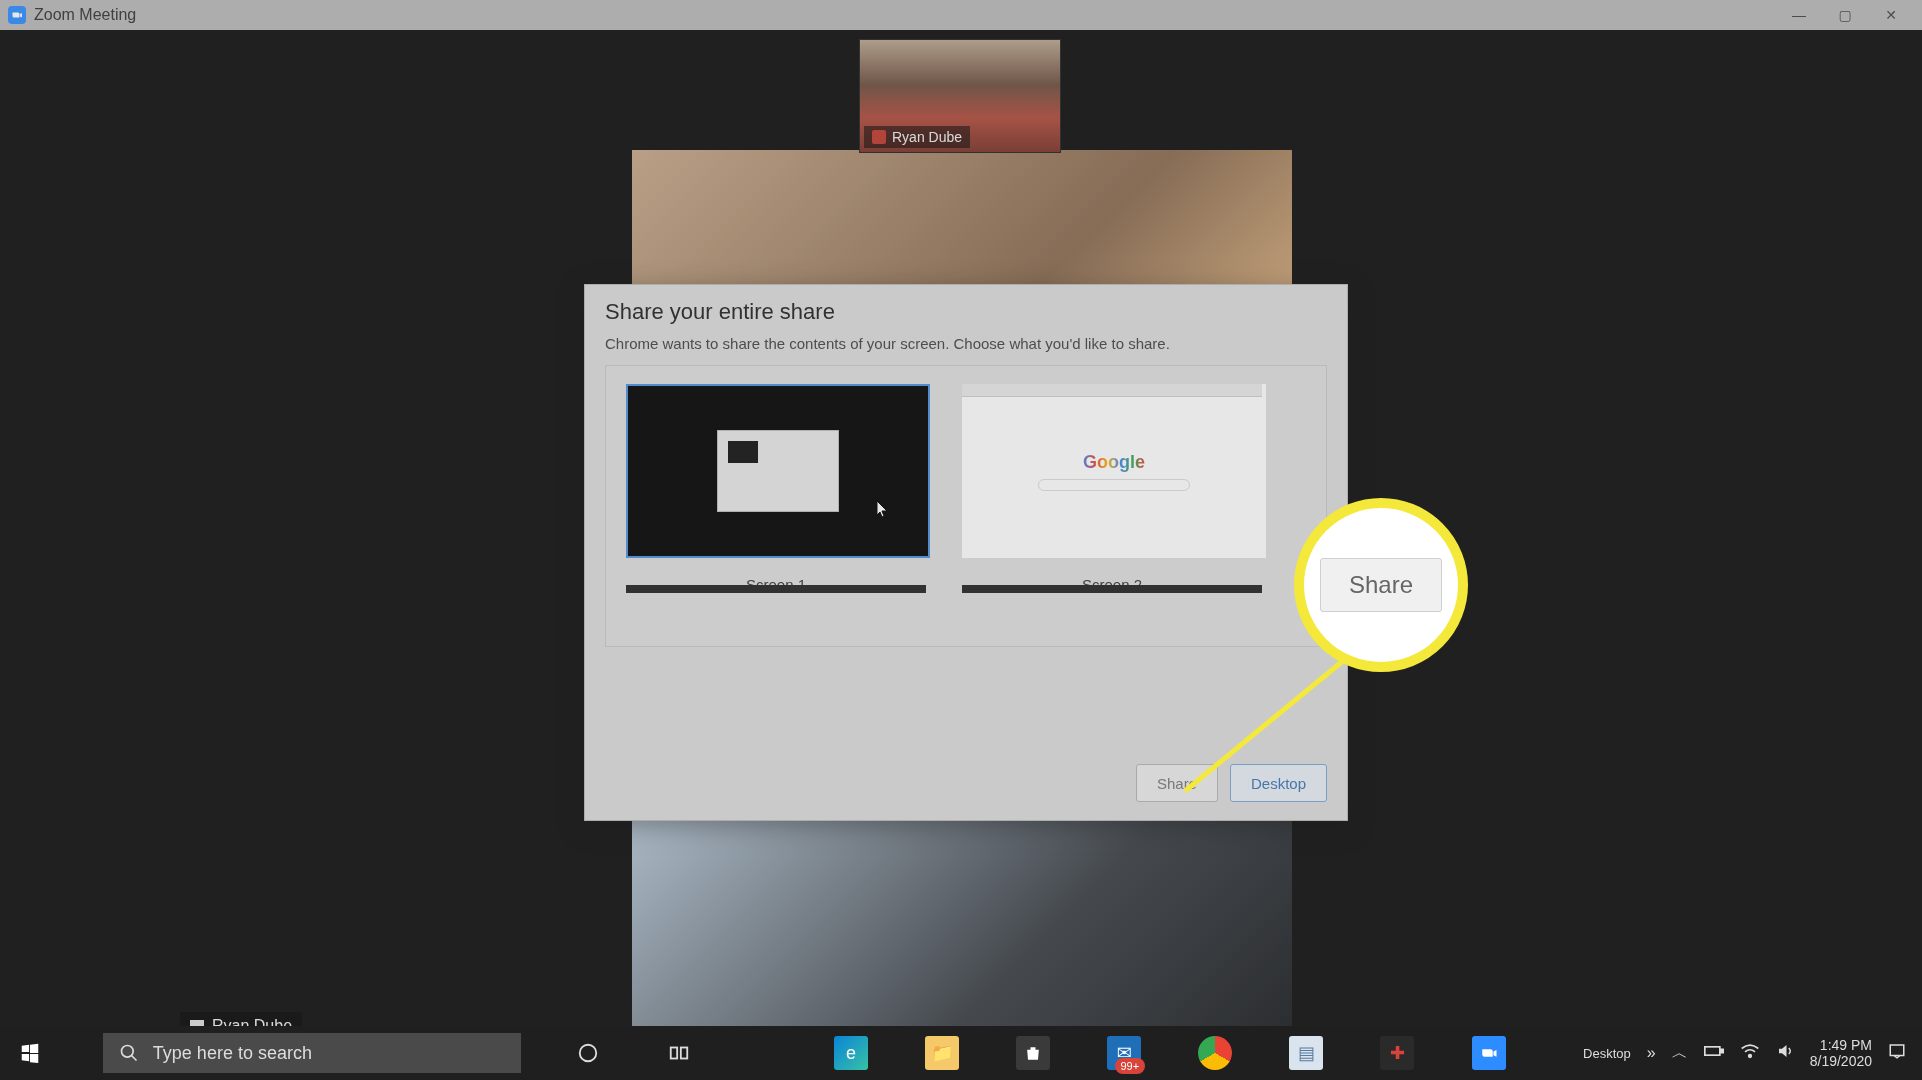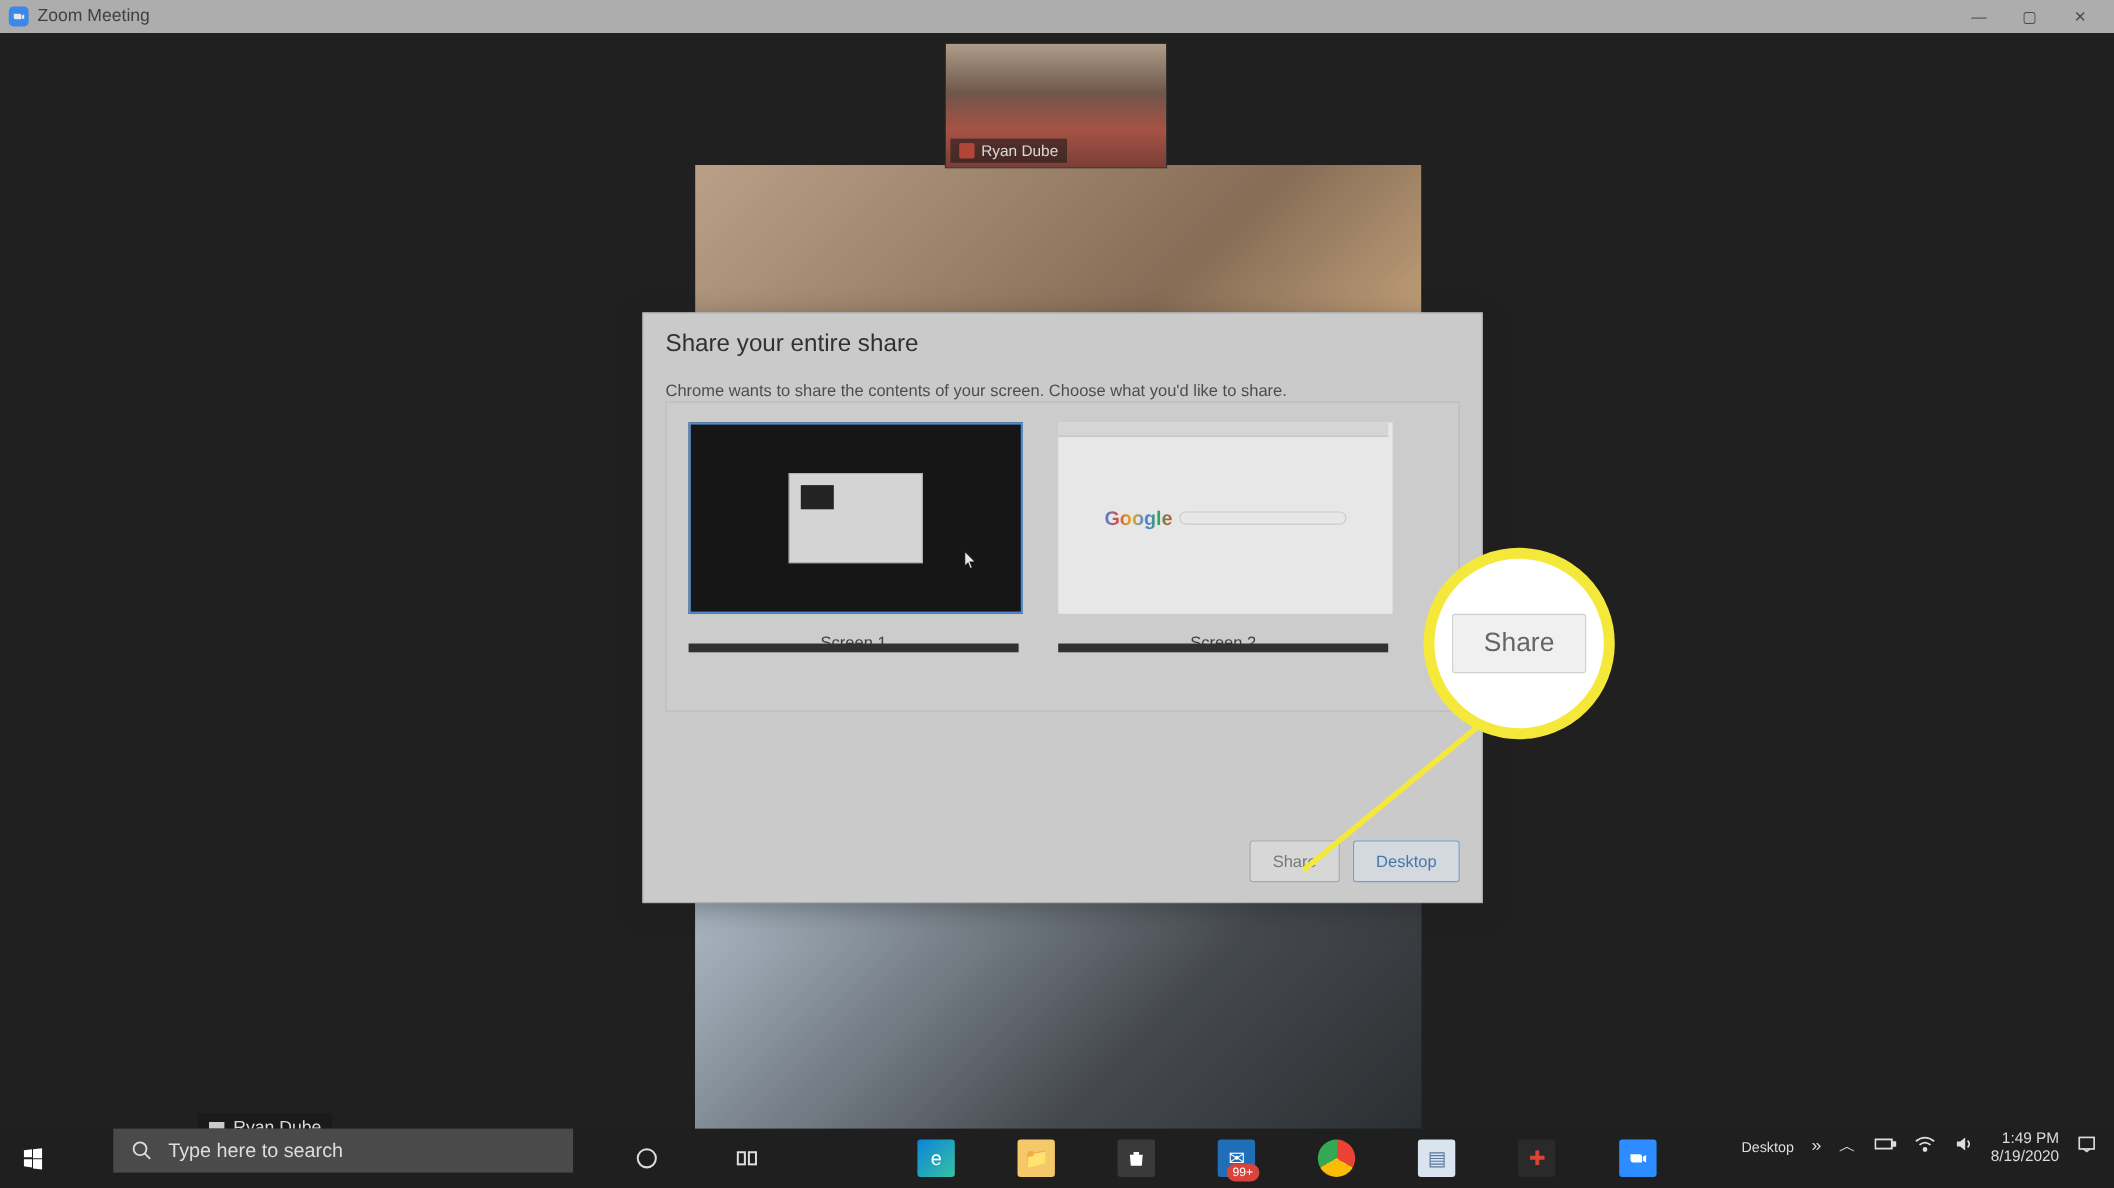--- a/index.html
+++ b/index.html
@@ -16,47 +16,47 @@
 .video-bg{position:absolute;left:632px;top:150px;width:660px;height:890px;background:linear-gradient(135deg,#c7a889 0%,#8a6a4f 35%,#f0c38a 60%,#2a1e14 100%);}
 .video-bg2{position:absolute;left:632px;top:820px;width:660px;height:220px;background:linear-gradient(135deg,#b6c7d6 0%,#3a3f45 60%,#1a1d20 100%);} 
 .self-view{position:absolute;left:859px;top:39px;width:200px;height:112px;background:linear-gradient(180deg,#b9a58e 0%,#6e4f3e 40%,#b04a3a 70%,#7a3228 100%);border:1px solid #222;}
 .self-view .name-pill{position:absolute;left:4px;bottom:4px;height:22px;padding:0 8px;background:rgba(0,0,0,.55);color:#eee;font-size:14px;display:flex;align-items:center;gap:6px;}
 .self-view .name-pill .mute{width:14px;height:14px;background:#c0392b;border-radius:2px;display:inline-block;}
 .bottom-name{position:absolute;left:180px;top:1012px;height:28px;padding:0 10px;background:rgba(0,0,0,.55);color:#eee;font-size:16px;display:flex;align-items:center;gap:8px;}
 .bottom-name .sig{width:14px;height:12px;display:inline-block;background:linear-gradient(to top,#ddd 0 33%,transparent 33% 34%,#ddd 34% 66%,transparent 66% 67%,#ddd 67% 100%);}
 
 .dialog{position:absolute;left:584px;top:284px;width:762px;height:535px;background:#dcdcdc;border:1px solid #b9b9b9;box-shadow:0 6px 24px rgba(0,0,0,.35);} 
 .dialog .dlg-title{position:absolute;left:20px;top:14px;color:#222;font-size:22px;font-weight:500;}
-.dialog .dlg-sub{position:absolute;left:20px;top:62px;color:#444;font-size:15px;}
+.dialog .dlg-sub{position:absolute;left:20px;top:50px;color:#444;font-size:15px;}
 .thumb-area{position:absolute;left:20px;top:80px;right:20px;height:280px;border:1px solid #c8c8c8;background:#dedede;}
 .thumb{position:absolute;top:18px;width:300px;}
 .thumb .shot{width:300px;height:170px;border:2px solid transparent;background:#fff;}
 .thumb.selected .shot{border-color:#4a90e2;}
 .thumb.t1{left:20px;}
 .thumb.t2{left:356px;}
 .thumb .shot.dark{background:#000;display:flex;align-items:center;justify-content:center;}
 .thumb .shot.dark .mini{width:120px;height:80px;background:#e8e8e8;border:1px solid #bbb;position:relative;}
 .thumb .shot.dark .mini::before{content:"";position:absolute;left:10px;top:10px;width:30px;height:22px;background:#111;}
-.thumb .shot.light{background:#fff;display:flex;flex-direction:row;align-items:center;justify-content:center;gap:6px;}
+.thumb .shot.light{background:#fff;display:flex;flex-direction:column;align-items:center;justify-content:center;gap:6px;}
 .thumb .shot.light .g{font-family:Arial;font-size:18px;font-weight:600;background:linear-gradient(90deg,#4285F4,#EA4335,#FBBC05,#4285F4,#34A853,#EA4335);-webkit-background-clip:text;color:transparent;}
 .thumb .shot.light .bar{width:150px;height:10px;border:1px solid #ddd;border-radius:6px;}
 .thumb .chrome-bar{position:absolute;left:0;top:0;right:0;height:12px;background:#e9e9e9;border-bottom:1px solid #cfcfcf;}
 .thumb .taskb{position:absolute;left:0;bottom:0;right:0;height:8px;background:#222;}
 .thumb .tlabel{margin-top:18px;text-align:center;color:#333;font-size:15px;}
 .cursor{position:absolute;left:250px;top:116px;width:12px;height:18px;}
 .cursor svg{width:12px;height:18px;fill:#fff;stroke:#000;stroke-width:1;}
 .dlg-buttons{position:absolute;right:20px;bottom:18px;display:flex;gap:12px;}
 .btn{height:36px;padding:0 20px;font-size:15px;border-radius:3px;display:flex;align-items:center;justify-content:center;border:1px solid #b5b5b5;background:#ececec;color:#777;}
 .btn.cancel{background:#e8eef6;border-color:#7aa8d8;color:#3a77b5;}
 
 .callout{position:absolute;left:1294px;top:498px;width:174px;height:174px;border-radius:50%;background:#fff;border:10px solid #f4e93a;box-sizing:border-box;display:flex;align-items:center;justify-content:center;}
 .callout .inner{width:120px;height:52px;background:#f0f0f0;border:1px solid #cfcfcf;border-radius:3px;display:flex;align-items:center;justify-content:center;color:#666;font-size:24px;}
 .callout-line{position:absolute;left:1175px;top:641px;width:220px;height:220px;pointer-events:none;}
 
-.taskbar{position:absolute;left:0;right:0;bottom:0;height:54px;background:#1f1f1f;display:flex;align-items:flex-start;gap:42px;}
+.taskbar{position:absolute;left:0;right:0;bottom:0;height:54px;background:#1f1f1f;display:flex;align-items:center;gap:42px;}
 .start{width:62px;height:54px;display:flex;align-items:center;justify-content:center;color:#fff;}
 .start svg{width:22px;height:22px;fill:#fff;}
 .search{width:410px;height:40px;margin-left:0;background:#4a4a4a;display:flex;align-items:center;color:#ddd;font-size:18px;gap:14px;padding-left:16px;}
 .search .sicon{width:20px;height:20px;}
 .tb-icon{width:50px;height:54px;display:flex;align-items:center;justify-content:center;color:#fff;}
 .tb-app{width:50px;height:54px;display:flex;align-items:center;justify-content:center;}
 .tb-app .chip{width:34px;height:34px;border-radius:3px;display:flex;align-items:center;justify-content:center;font-size:18px;color:#fff;}
 .badge{position:relative;}
 .badge .b{position:absolute;bottom:6px;right:4px;min-width:24px;height:16px;padding:0 3px;border-radius:8px;background:#d9443a;color:#fff;font-size:11px;display:flex;align-items:center;justify-content:center;}
 .tray{margin-left:auto;display:flex;align-items:center;gap:16px;padding-right:16px;color:#ddd;}

